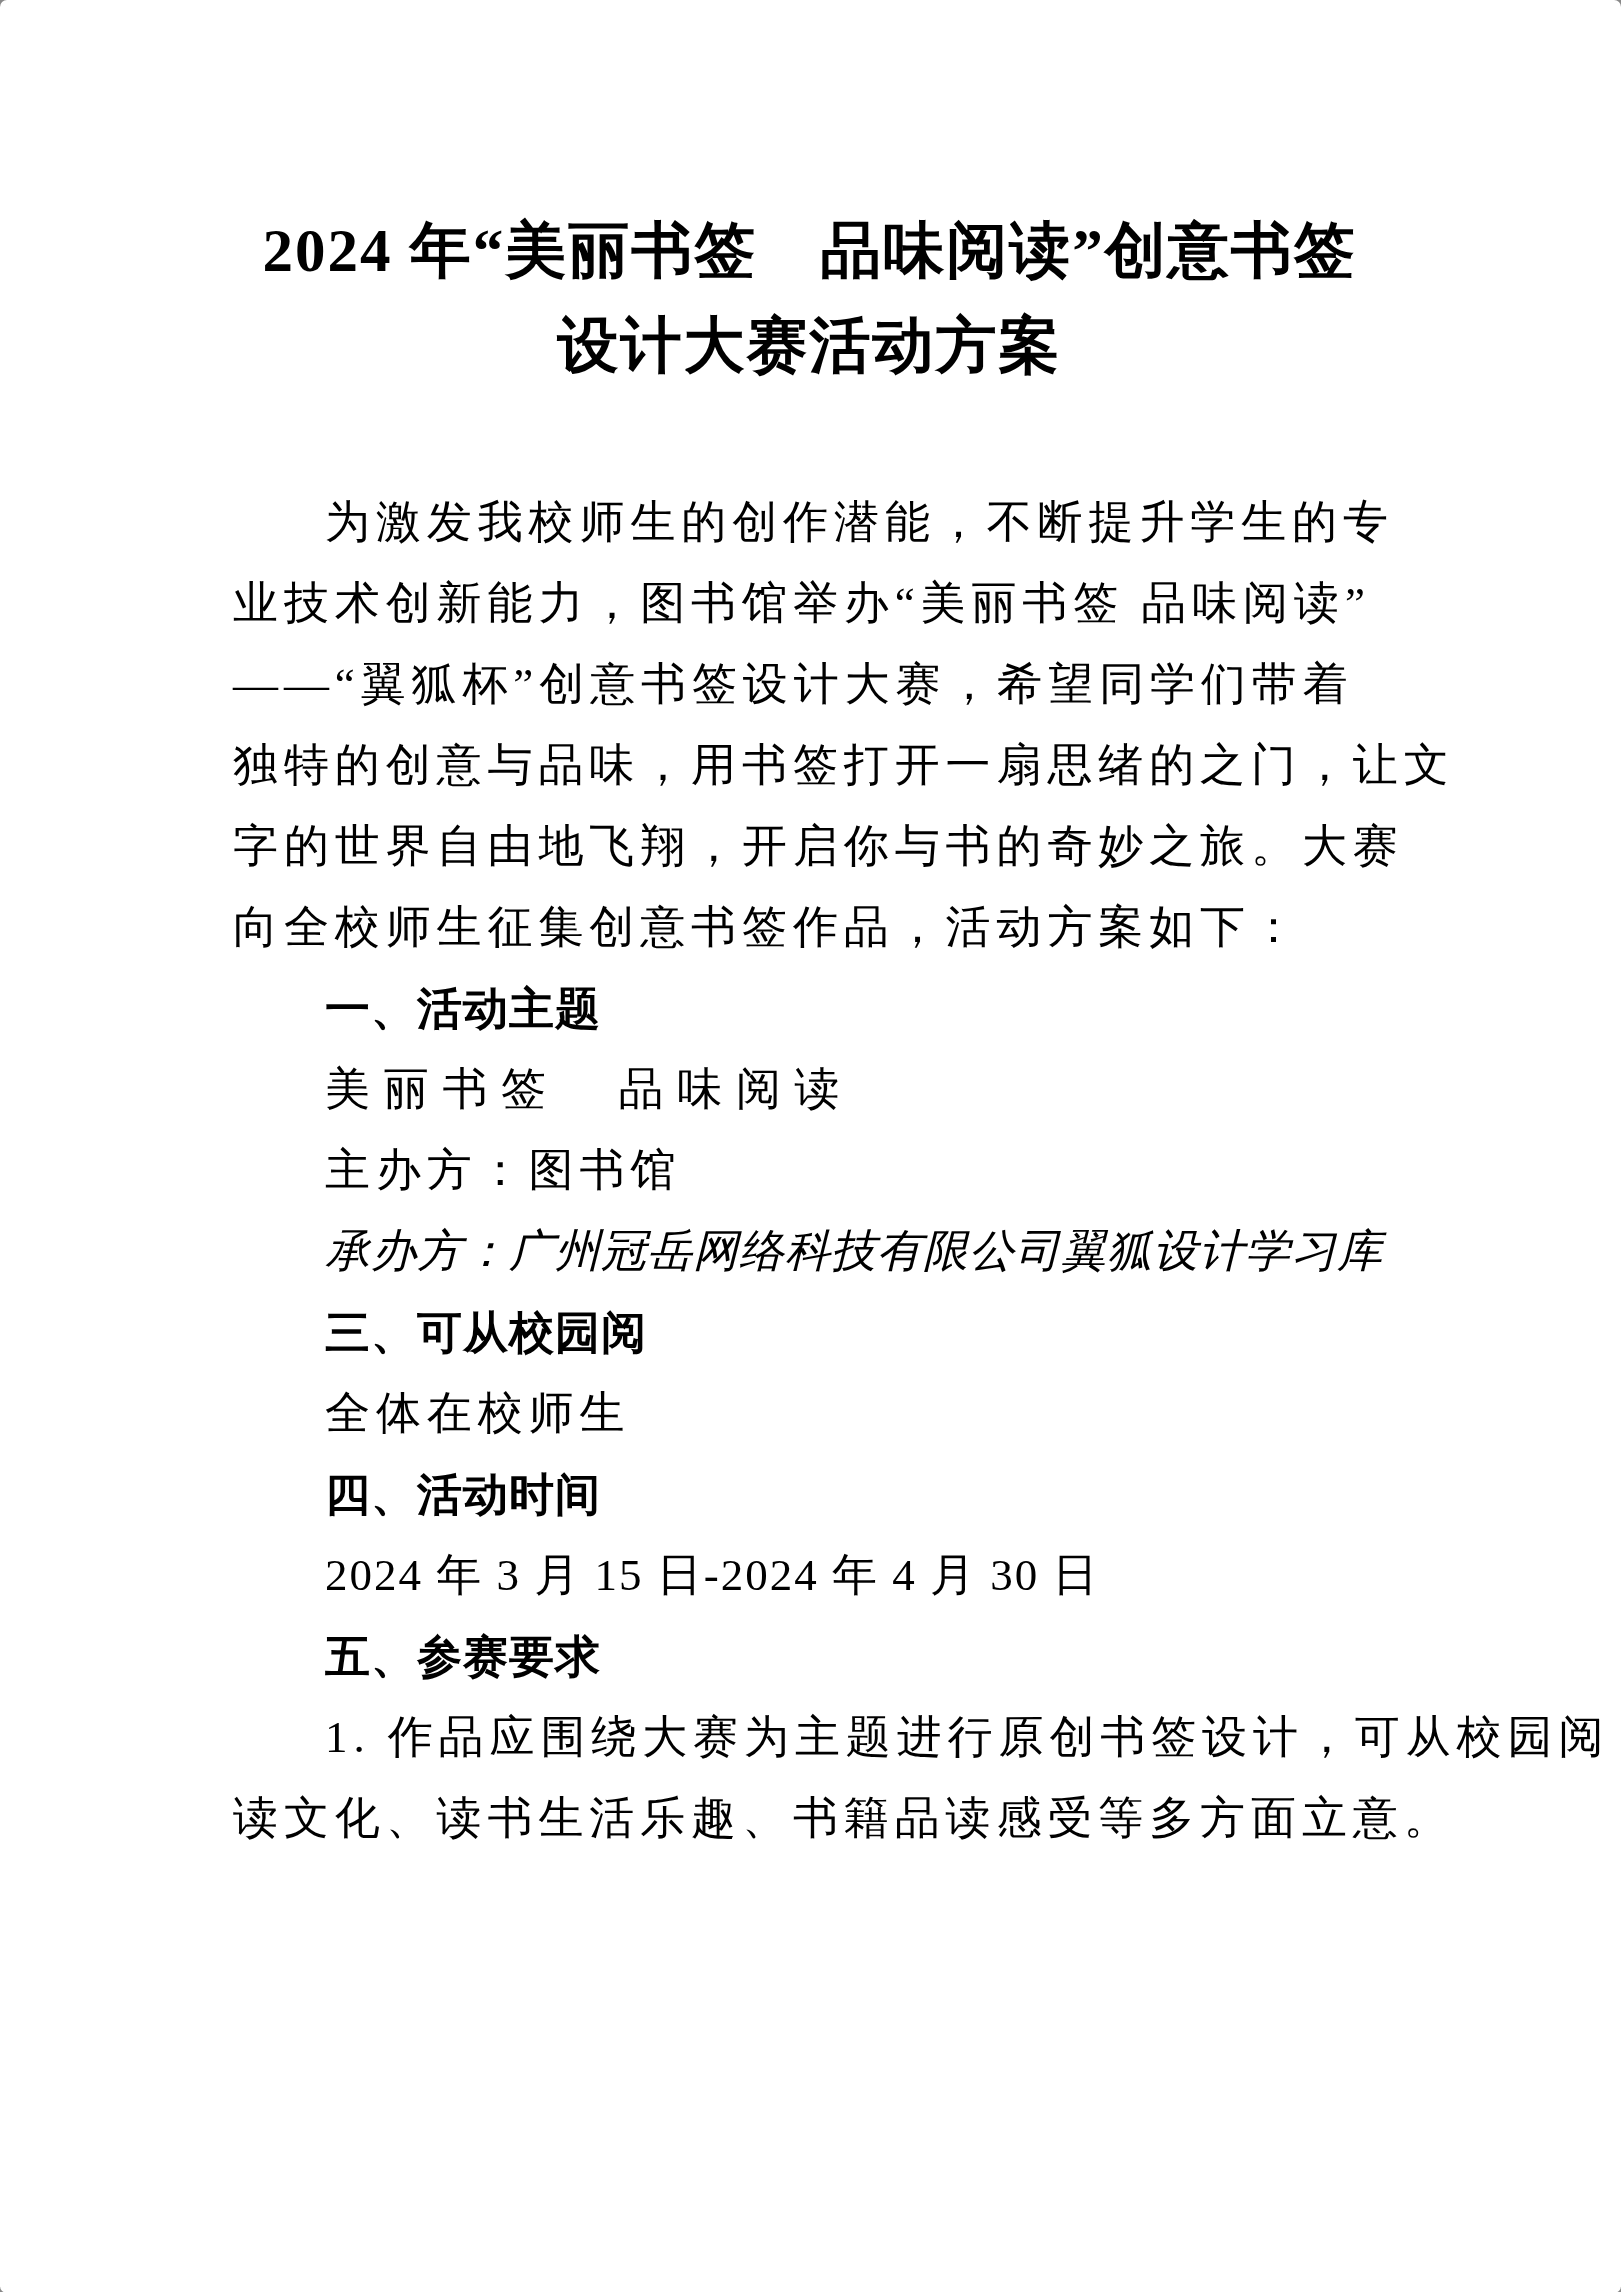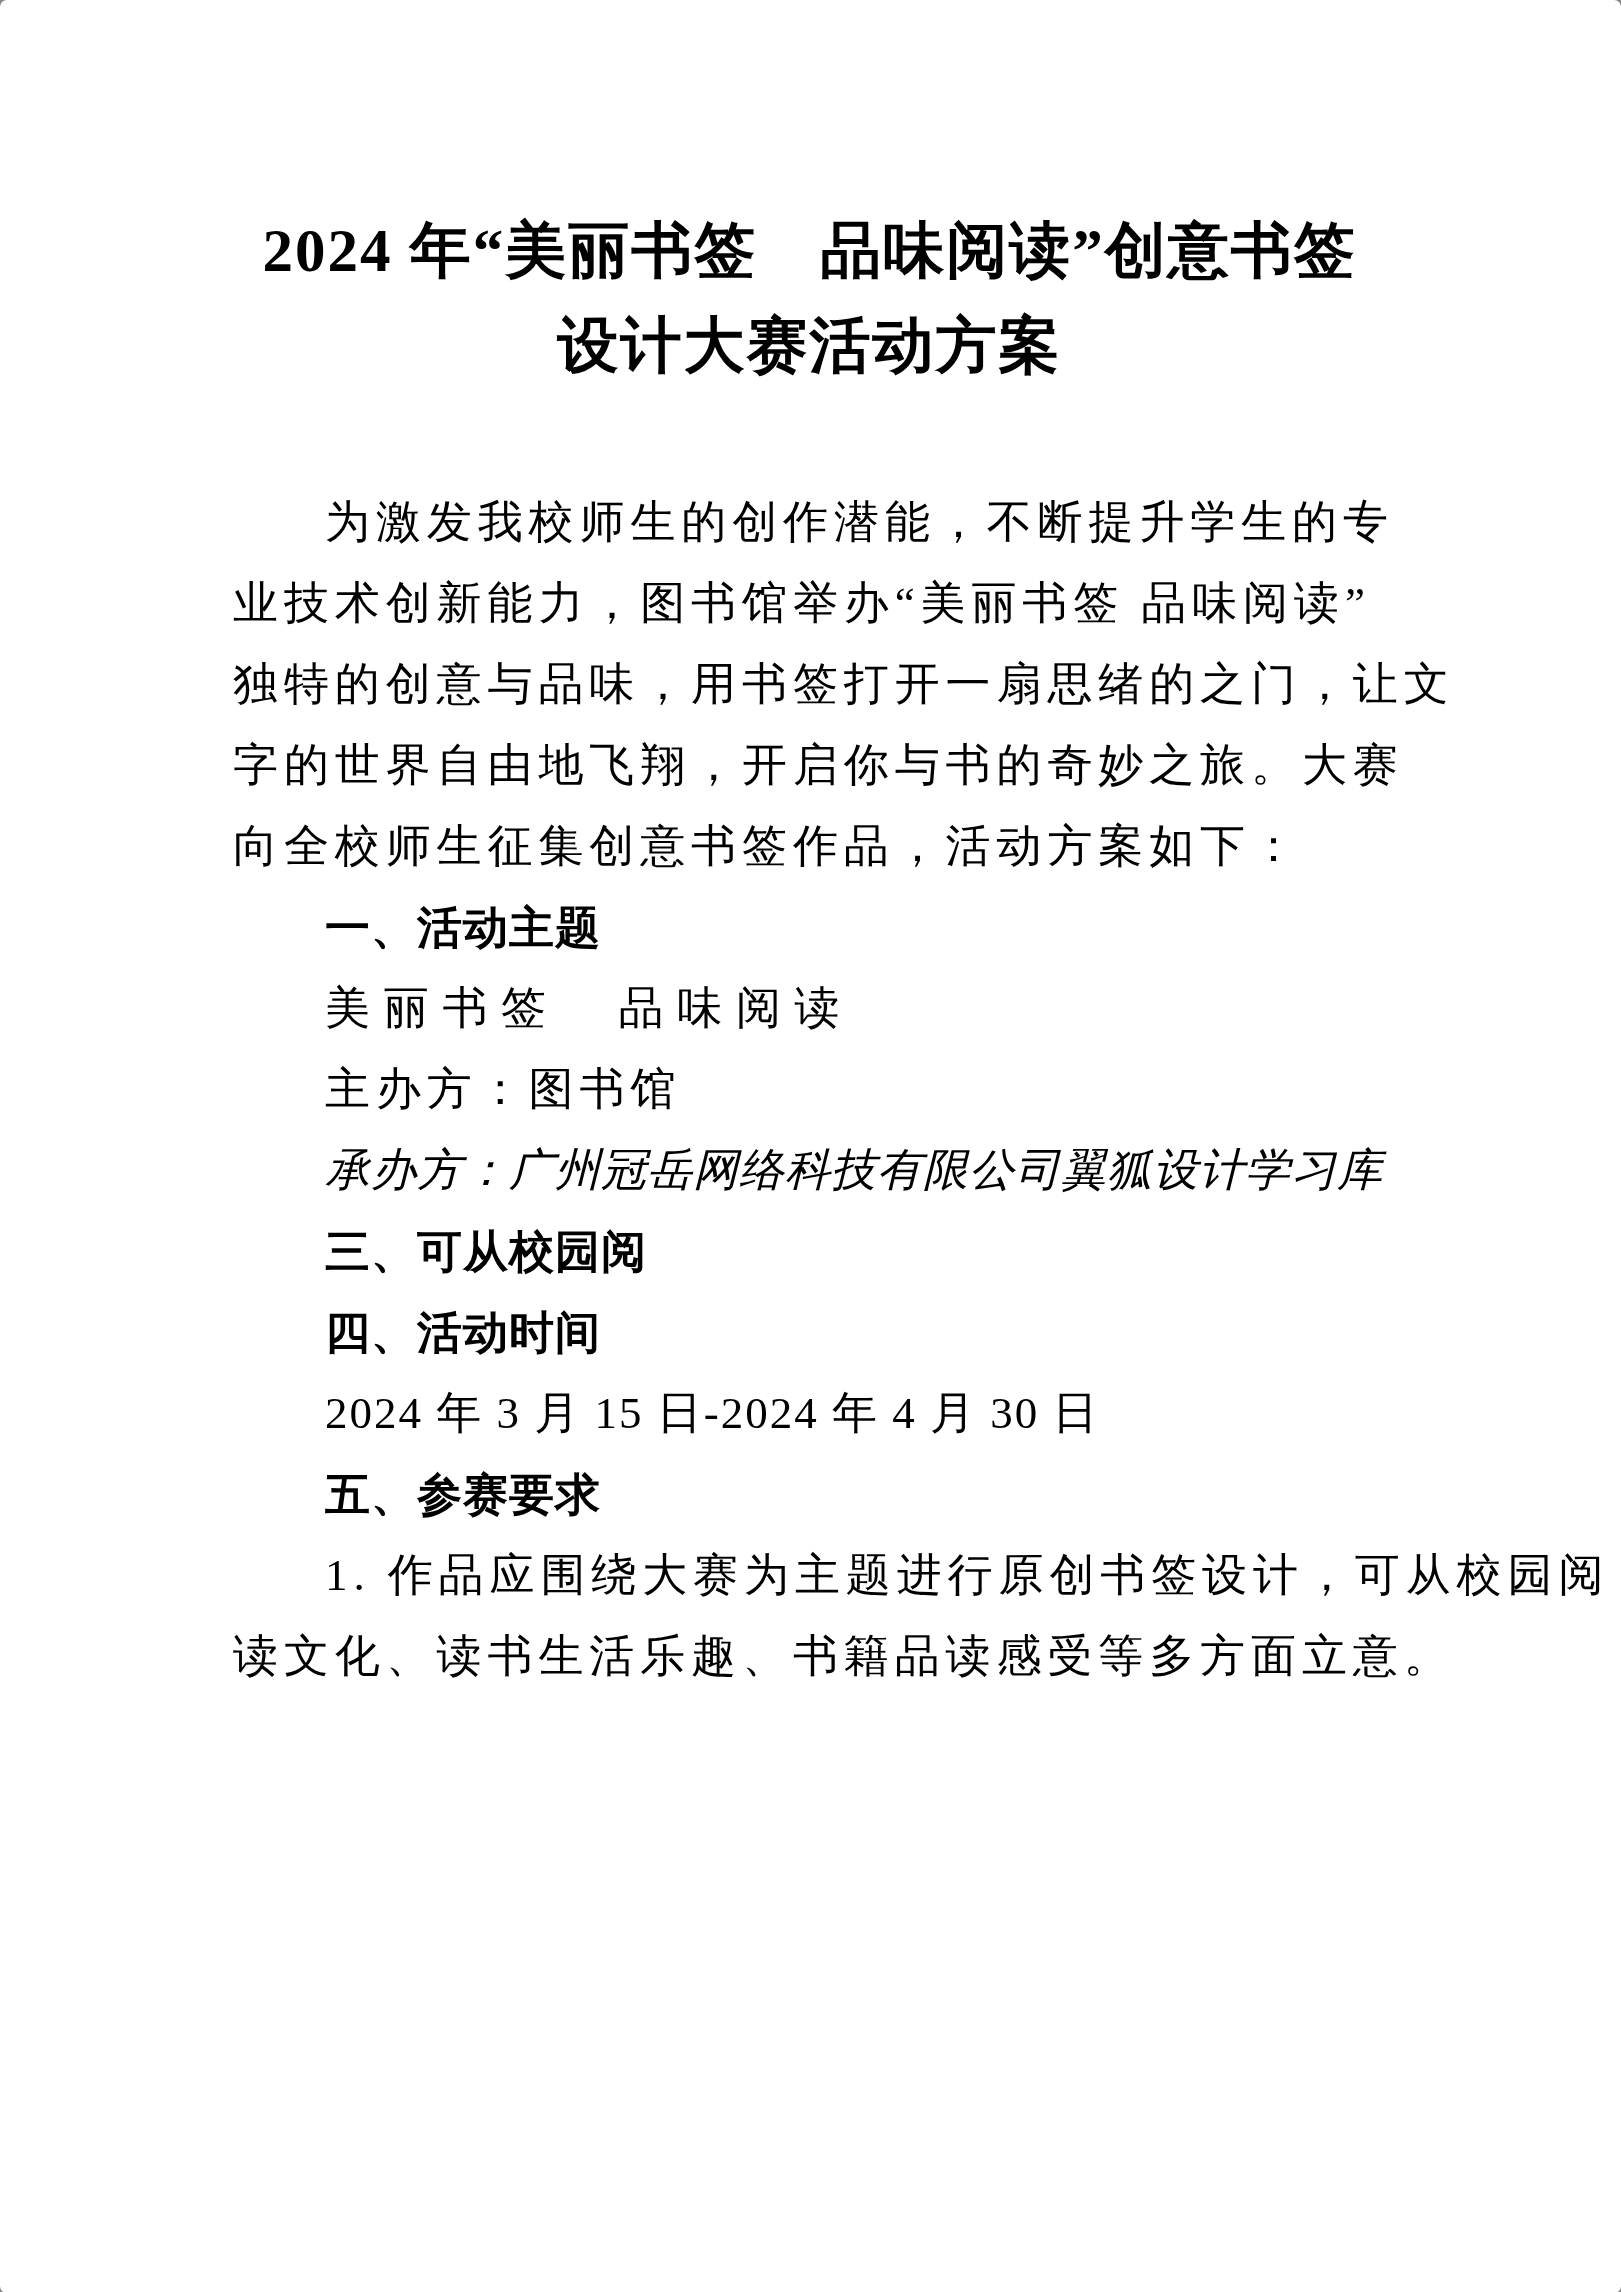--- a/index.html
+++ b/index.html
@@ -56,31 +56,33 @@
 <div class="page" style="background: rgb(255, 255, 255); color: rgb(0, 0, 0);">
 
   <div class="doc-title">
     <div>2024 年“美丽书签　品味阅读”创意书签</div>
     <div>设计大赛活动方案</div>
   </div>
 
   <div class="doc-body">
     <div class="line indent">为激发我校师生的创作潜能，不断提升学生的专</div>
     <div class="line">业技术创新能力，图书馆举办“美丽书签 品味阅读”</div>
+    <div class="line">——“翼狐杯”创意书签设计大赛，希望同学们带着</div>
     <div class="line">独特的创意与品味，用书签打开一扇思绪的之门，让文</div>
     <div class="line">字的世界自由地飞翔，开启你与书的奇妙之旅。大赛</div>
     <div class="line">向全校师生征集创意书签作品，活动方案如下：</div>
 
     <div class="line indent heading">一、活动主题</div>
     <div class="line indent spread">美丽书签　品味阅读</div>
 
     <div class="line indent">主办方：图书馆</div>
     <div class="line indent tight">承办方：广州冠岳网络科技有限公司翼狐设计学习库</div>
 
     <div class="line indent heading">三、可从校园阅</div>
+    <div class="line indent">全体在校师生</div>
 
     <div class="line indent heading">四、活动时间</div>
     <div class="line indent latin">2024 年 3 月 15 日-2024 年 4 月 30 日</div>
 
     <div class="line indent heading">五、参赛要求</div>
     <div class="line indent">1. 作品应围绕大赛为主题进行原创书签设计，可从校园阅</div>
     <div class="line">读文化、读书生活乐趣、书籍品读感受等多方面立意。</div>
   </div>
 
 </div>

